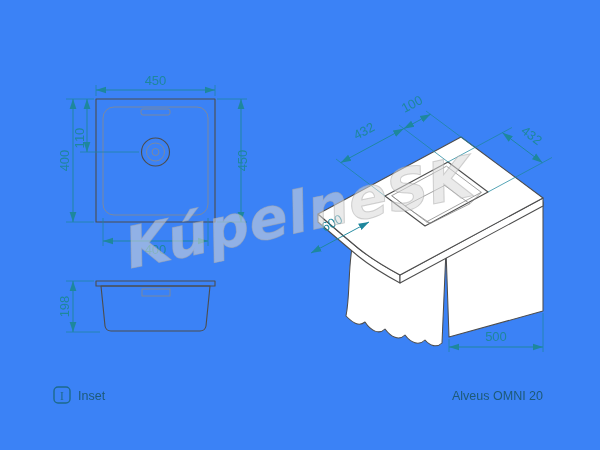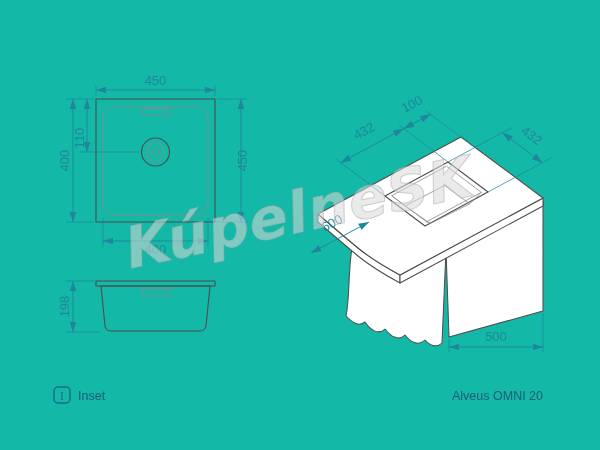--- a/index.html
+++ b/index.html
@@ -1,16 +1,16 @@
 <!DOCTYPE html>
 <html><head>
 <meta charset="utf-8">
 <style>
   html,body { margin:0; padding:0; background:#ffffff; }
-  .stage { position:relative; width:600px; height:450px; background:#14b8a6; overflow:hidden;
+  .stage { position:relative; width:600px; height:450px; background:#3b82f6; overflow:hidden;
            font-family:"Liberation Sans", sans-serif; }
   .draw   { fill:none; stroke:#4d4d4d; stroke-width:1.1; stroke-linejoin:round; stroke-linecap:round; }
   .fillw  { fill:#ffffff; stroke:#4d4d4d; stroke-width:1.05; stroke-linejoin:round; }
   .thin   { fill:none; stroke:#8a8a8a; stroke-width:0.8; }
   .ext    { stroke:#1e879d; stroke-width:0.75; fill:none; }
   .dim    { stroke:#1e879d; stroke-width:0.95; fill:none; }
   .dimtxt { fill:#1e879d; font-size:13px; font-family:"Liberation Sans", sans-serif; text-anchor:middle; }
   .lbl    { fill:#1d5a78; font-size:12.5px; font-family:"Liberation Sans", sans-serif; }
   .legicon{ fill:#1d6a8c; font-size:11.5px; font-family:"Liberation Serif", serif; text-anchor:middle; }
   .wm     { fill:#d9d9d9; fill-opacity:0.55; stroke:#a9a9a9; stroke-opacity:0.5; stroke-width:1;

